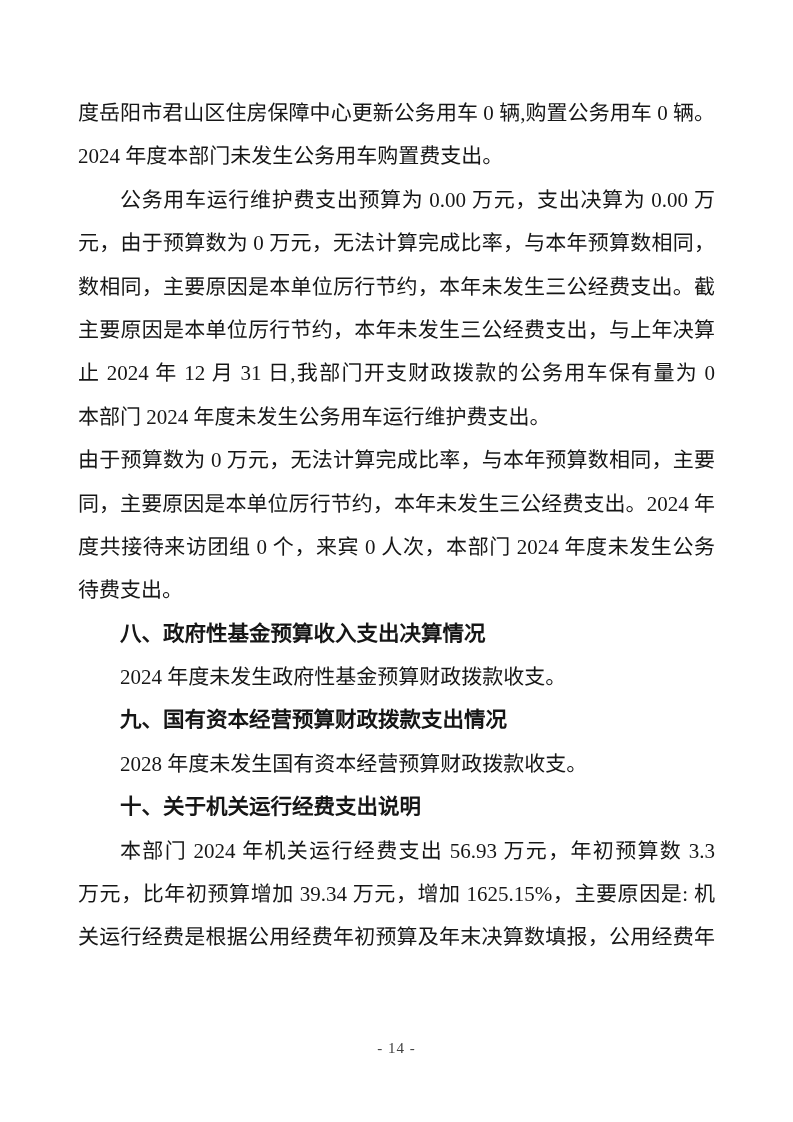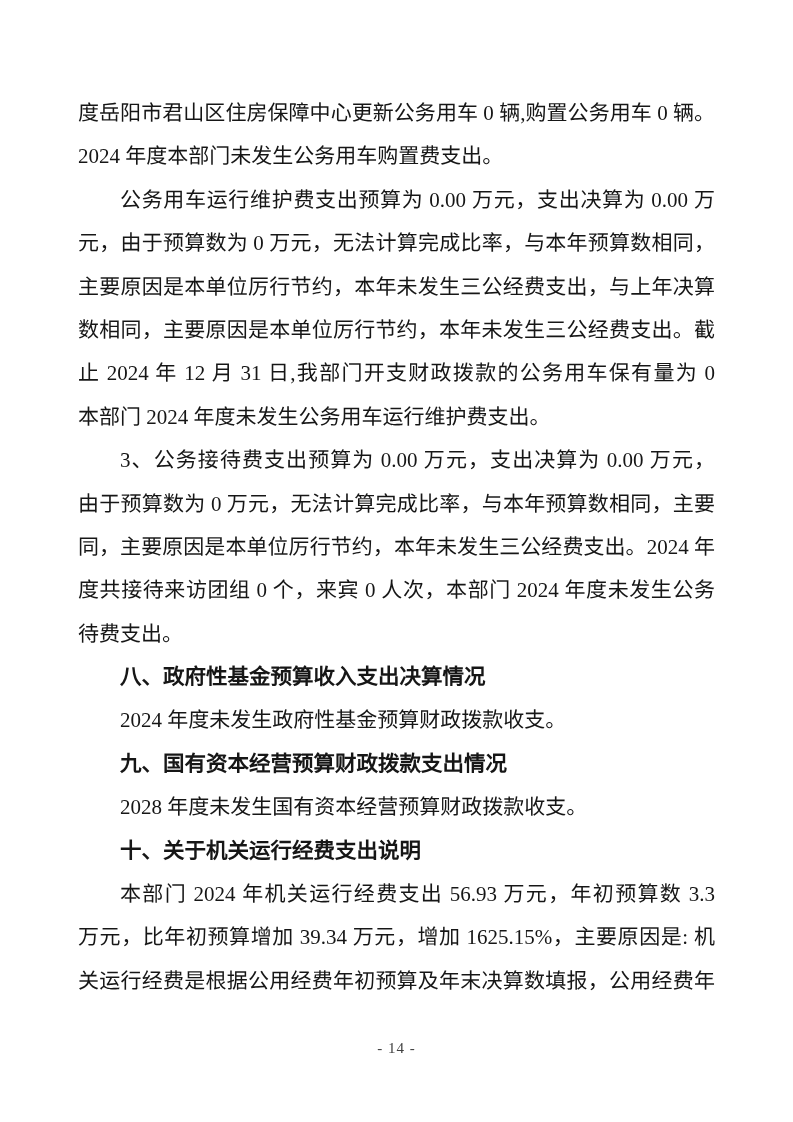--- a/index.html
+++ b/index.html
@@ -61,25 +61,24 @@
 </style>
 </head>
 <body>
 
 <div class="page">
   <main class="content">
       <div class="line fill">度岳阳市君山区住房保障中心更新公务用车 0 辆,购置公务用车 0 辆。</div>
       <div class="line">2024 年度本部门未发生公务用车购置费支出。</div>
       <div class="line indent fill">公务用车运行维护费支出预算为 0.00 万元，支出决算为 0.00 万</div>
       <div class="line fill">元，由于预算数为 0 万元，无法计算完成比率，与本年预算数相同，</div>
+      <div class="line fill">数相同，主要原因是本单位厉行节约，本年未发生三公经费支出。截</div>
       <div class="line fill">主要原因是本单位厉行节约，本年未发生三公经费支出，与上年决算</div>
-      <div class="line fill">数相同，主要原因是本单位厉行节约，本年未发生三公经费支出。截</div>
       <div class="line fill">止 2024 年 12 月 31 日,我部门开支财政拨款的公务用车保有量为 0 辆。</div>
       <div class="line">本部门 2024 年度未发生公务用车运行维护费支出。</div>
-      <div class="line indent fill">3、公务接待费支出预算为 0.00 万元，支出决算为 0.00 万元，</div>
       <div class="line fill">由于预算数为 0 万元，无法计算完成比率，与本年预算数相同，主要</div>
       <div class="line fill">同，主要原因是本单位厉行节约，本年未发生三公经费支出。2024 年</div>
       <div class="line fill">度共接待来访团组 0 个，来宾 0 人次，本部门 2024 年度未发生公务接</div>
       <div class="line">待费支出。</div>
       <div class="line indent heading">八、政府性基金预算收入支出决算情况</div>
       <div class="line indent">2024 年度未发生政府性基金预算财政拨款收支。</div>
       <div class="line indent heading">九、国有资本经营预算财政拨款支出情况</div>
       <div class="line indent">2028 年度未发生国有资本经营预算财政拨款收支。</div>
       <div class="line indent heading">十、关于机关运行经费支出说明</div>
       <div class="line indent fill">本部门 2024 年机关运行经费支出 56.93 万元，年初预算数 3.3</div>

